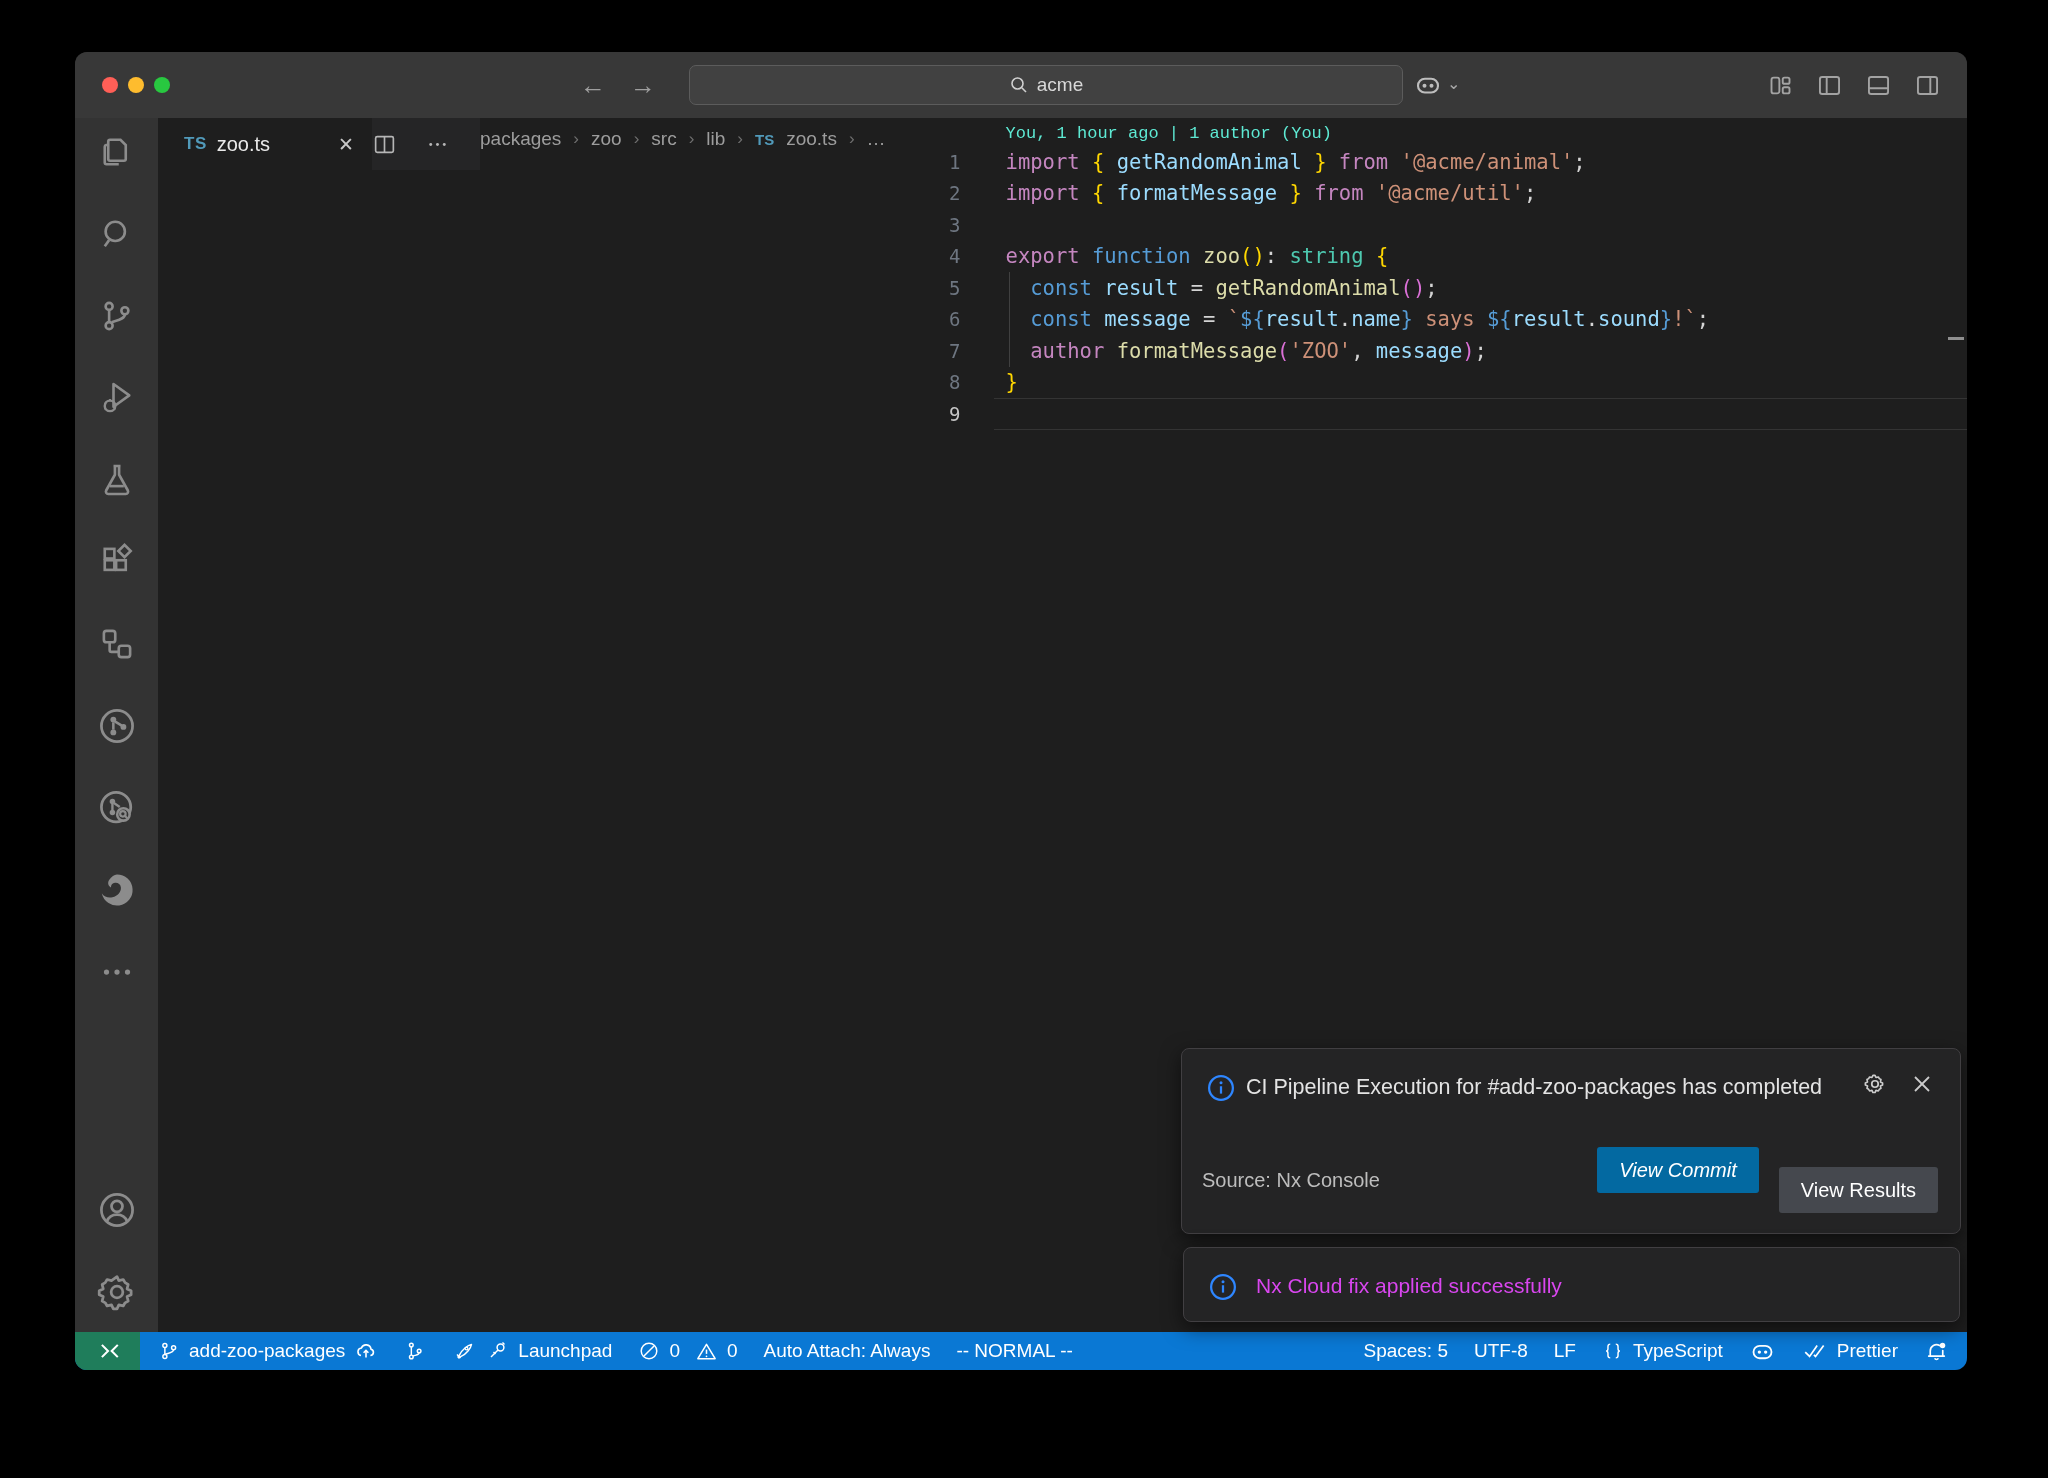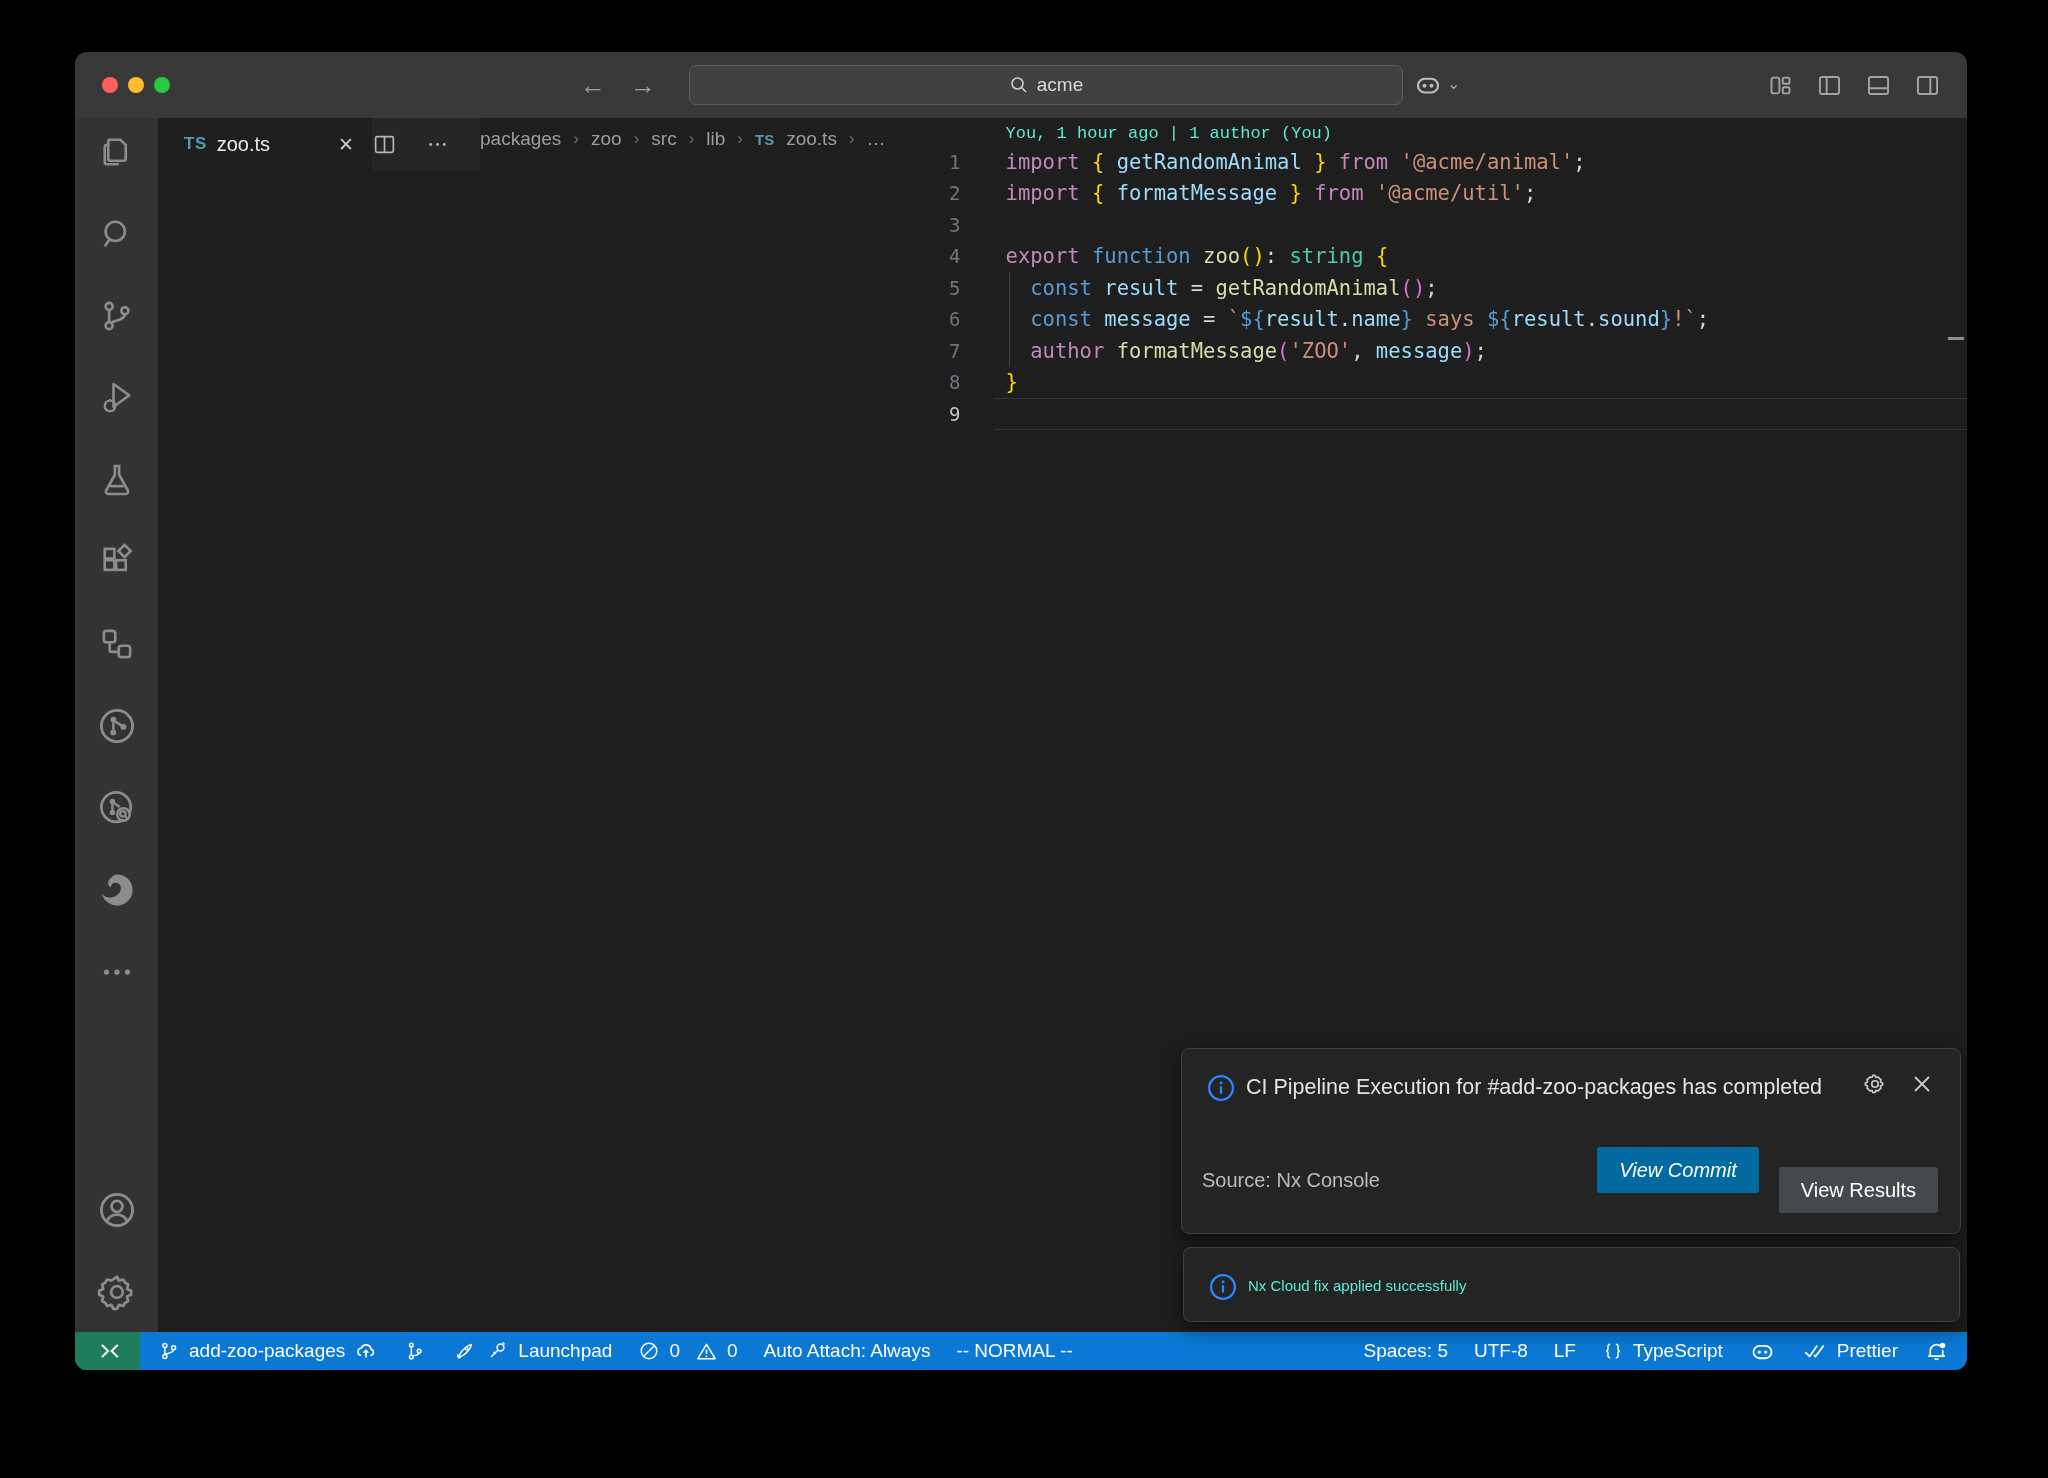--- a/index.html
+++ b/index.html
@@ -80,21 +80,21 @@
   .toast .info-ic { position:absolute; left:24px; top:24px; }
   .toast1 .msg { position:absolute; left:64px; top:16px; width:580px; line-height:44px; font-size:21.5px; }
   .toast1 .hdr-actions { position:absolute; right:26px; top:22px; display:flex; gap:22px; align-items:center; color:#cccccc; }
   .toast1 .foot { position:absolute; left:20px; right:22px; bottom:20px; display:flex; align-items:center; }
   .toast1 .source { color:#bdbdbd; font-size:20px; }
   .toast-btns { margin-left:auto; display:flex; gap:20px; }
   .btn { height:46px; padding:0 22px; font-size:20px; display:flex; align-items:center; border-radius:3px;
          font-family:"Liberation Sans", sans-serif; border:none; color:#fff; }
   .btn-primary { background:#0369a1;font-style:italic; }
   .btn-secondary { background:#45484e;margin-top:20px; }
-  .toast2 .msg { position:absolute; left:64px; top:0; height:75px; display:flex; align-items:center; font-size:15px; color:#5eead4; }
+  .toast2 .msg { position:absolute; left:72px; top:0; height:75px; display:flex; align-items:center; font-size:21px; color:#d946ef; }
 
   
   .statusbar { height:38px; flex:0 0 38px; background:#0a78d4; display:flex; align-items:stretch;
                color:#fff; font-size:19px; }
   .sb-item { display:flex; align-items:center; gap:9px; padding:0 13px; white-space:nowrap; }
   .sb-remote { background:#1f7d5b; width:65px; justify-content:center; padding:0; }
   .sb-right { margin-left:auto; display:flex; align-items:stretch; }
   svg.sb { display:block; }
 </style>
 </head>

